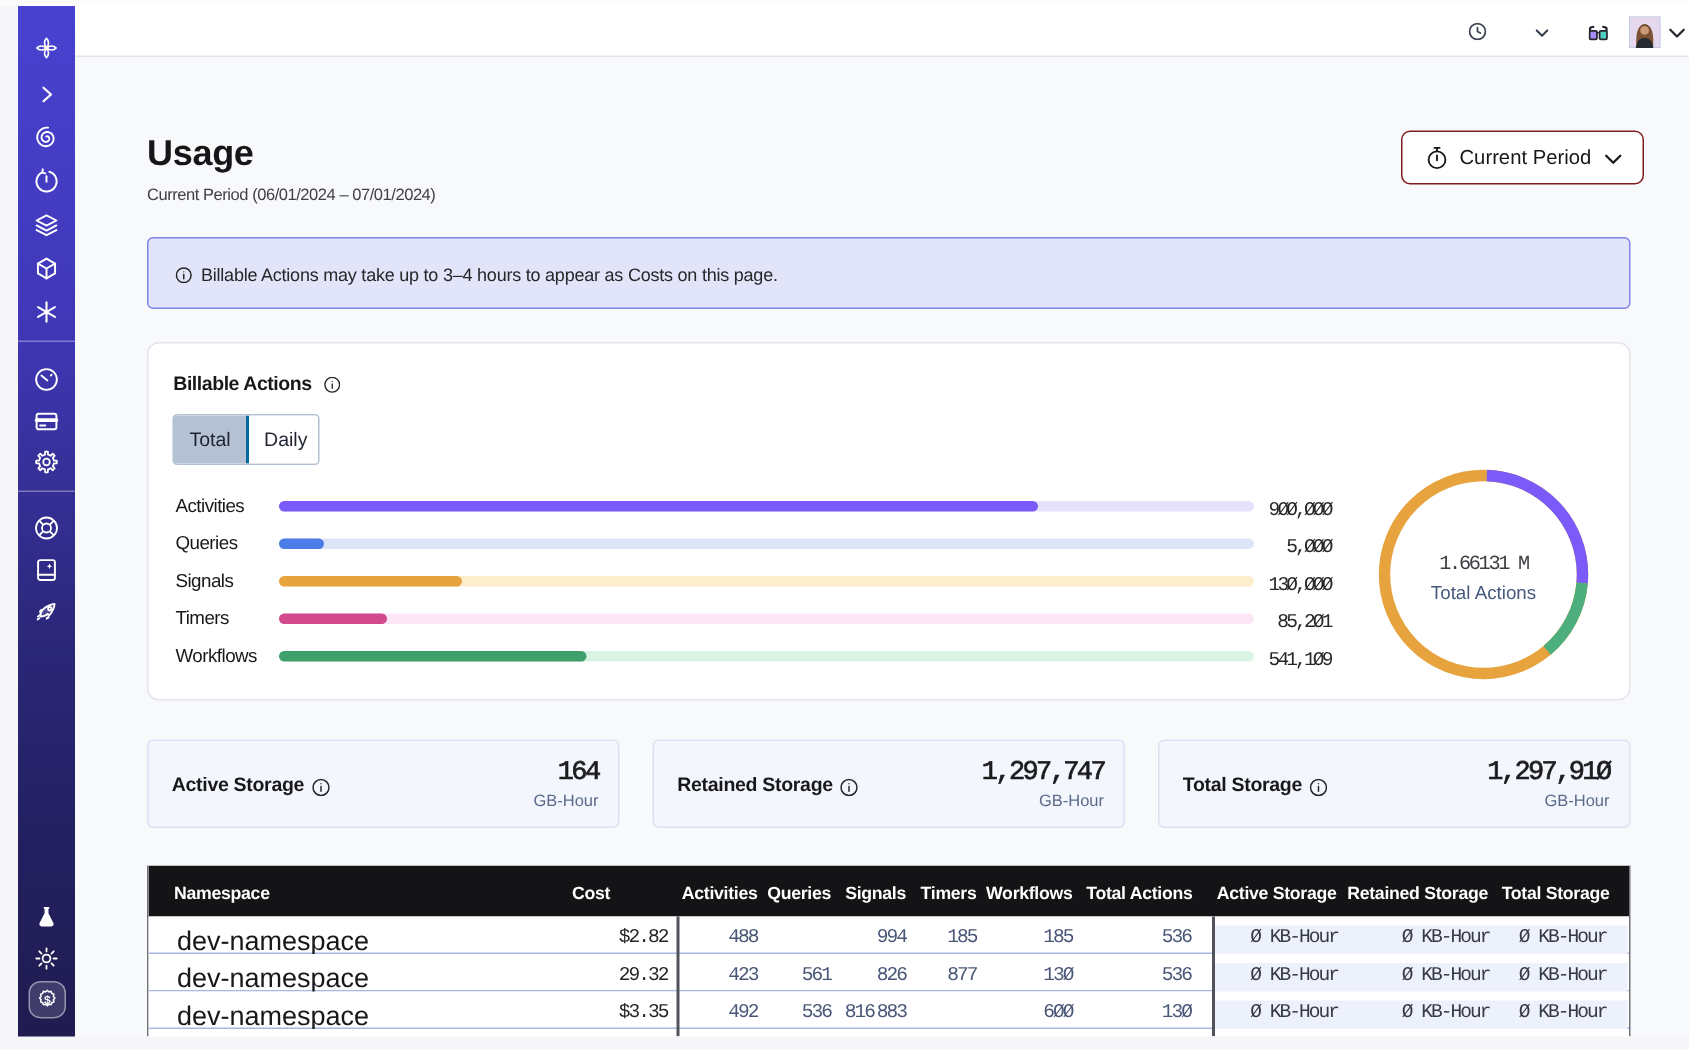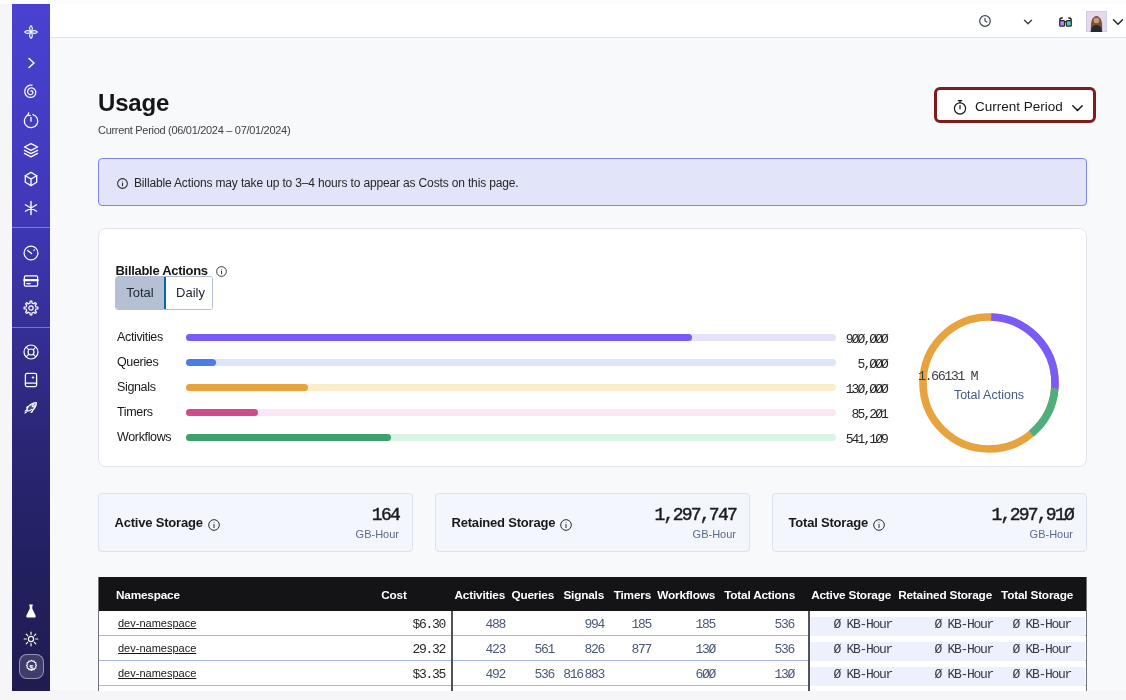--- a/index.html
+++ b/index.html
@@ -17,29 +17,29 @@
 
 
 #topbar { left:50px; top:4px; width:1076px; height:34px; background:#fff; border-bottom:1px solid #e4e4e7; }
 
 
 #content { left:50px; top:38px; width:1076px; height:653px; background:#f8f9fb; overflow:hidden; }
 
 h1 { position:absolute; left:48px; top:50.5px; font-size:24px; font-weight:600; color:#161618; letter-spacing:-0.2px; }
 #subtitle { left:48px; top:85.5px; font-size:11px; letter-spacing:-0.3px; color:#3f3f46; }
 
-#periodbtn { left:884px; top:49px; width:162px; height:36px; background:#fff; border:3px solid #7f1d1d; border-radius:6px; }
+#periodbtn { left:884px; top:49px; width:162px; height:36px; background:#fff; border:1px solid #7f1d1d; border-radius:6px; }
 #periodbtn .lbl { position:absolute; left:38px; top:9px; font-size:13.5px; font-weight:500; color:#18181b; }
 
 #banner { left:48px; top:120px; width:989px; height:48px; background:#e2e4f9; border:1px solid #8184e8; border-radius:4px; }
 #banner .txt { position:absolute; left:35px; top:16.5px; font-size:12px; letter-spacing:-0.15px; color:#27272a; }
 
 
 #bcard { left:48px; top:190px; width:989px; height:239px; background:#fff; border:1px solid #e4e4ec; border-radius:8px; }
-#bcard .title { position:absolute; left:16.5px; top:34px; font-size:13px; letter-spacing:-0.3px; font-weight:600; color:#18181b; }
+#bcard .title { position:absolute; left:16.5px; top:19px; font-size:13px; letter-spacing:-0.3px; font-weight:600; color:#18181b; }
 #toggle { position:absolute; left:16px; top:47px; width:98px; height:34px; border:1px solid #b3bfd3; border-radius:3px; background:#fff; overflow:hidden; }
 #toggle .seg1 { position:absolute; left:0; top:0; width:50px; height:32px; background:#b4c0d4; border-right:2px solid #0369a1;
   font-size:13px; font-weight:400; color:#1f2430; text-align:center; line-height:32px; }
 #toggle .seg2 { position:absolute; left:51px; top:0; width:47px; height:32px; background:#fff;
   font-size:13px; font-weight:500; color:#1f2430; text-align:center; line-height:32px; }
 .brow { position:absolute; left:0; width:989px; height:24px; }
 .brow .lab { position:absolute; left:18px; top:4px; font-size:12.5px; letter-spacing:-0.35px; color:#18181b; }
 .brow .track { position:absolute; left:87px; top:8px; width:650px; height:7px; border-radius:4px; }
 .brow .fill { position:absolute; left:0; top:0; height:7px; border-radius:4px; }
 .brow .val { position:absolute; left:700px; top:6px; width:88px; text-align:right; font-family:"Liberation Mono",monospace; font-size:13px; letter-spacing:-1.9px; color:#27272a; }
@@ -52,21 +52,21 @@
 
 
 #tbl { left:48px; top:539px; width:989px; height:114px; background:#fff; border-left:1px solid #71717a; border-right:1px solid #71717a; overflow:hidden; }
 #thead { position:absolute; left:0; top:0; width:989px; height:34px; background:#141417; }
 #thead div { position:absolute; color:#fff; font-size:11.8px; letter-spacing:-0.2px; font-weight:600; top:11px; white-space:nowrap; }
 .trow { position:absolute; left:0; width:989px; height:25px; border-bottom:1px solid #aab6e2; background:#fff; }
 .trow div { position:absolute; top:6px; }
 .cnum { font-family:"Liberation Mono",monospace; font-size:13px; letter-spacing:-1.3px; color:#4a5878; text-align:right; }
 .ccost { font-family:"Liberation Mono",monospace; font-size:13px; letter-spacing:-1.3px; color:#27272a; text-align:right; }
 .cstore { font-family:"Liberation Mono",monospace; font-size:13px; letter-spacing:-1.3px; color:#363a45; text-align:right; }
-.nslink { font-size:11px; color:#18181b; text-decoration:underline; }
+.nslink { font-size:18px; color:#18181b; }
 .storebg { position:absolute; left:711px; top:0; width:275px; height:25px; background:#edf1fc; }
 #vline1 { position:absolute; left:352px; top:34px; width:2px; height:80px; background:#52525b; }
 #vline2 { position:absolute; left:709px; top:34px; width:2px; height:80px; background:#52525b; }
 </style>
 </head>
 <body>
 
 <div class="abs" style="left:0;top:0;width:1126px;height:4px;background:#fcfcfd;"></div>
 <div id="sidebar" class="abs">
 
@@ -265,21 +265,21 @@
     </div>
 
     <div class="abs" id="donutwrap" style="left:819px;top:83px;width:142px;height:142px;">
       <svg width="142" height="142" viewBox="0 0 142 142">
         <g transform="rotate(-90 71 71)">
           <circle cx="71" cy="71" r="66" fill="none" stroke="#e7a33d" stroke-width="7.6" pathLength="360" stroke-dasharray="360 0"></circle>
           <circle cx="71" cy="71" r="66" fill="none" stroke="#7a5af8" stroke-width="7.6" pathLength="360" stroke-dasharray="93 267" stroke-dashoffset="-2"></circle>
           <circle cx="71" cy="71" r="66" fill="none" stroke="#4caf7d" stroke-width="7.6" pathLength="360" stroke-dasharray="45 315" stroke-dashoffset="-95"></circle>
         </g>
       </svg>
-      <div style="position:absolute;left:0;top:57px;width:142px;text-align:left;font-family:'Liberation Mono',monospace;font-size:13.5px;letter-spacing:-1.55px;color:#3f3f46;">1.66131 M</div>
+      <div style="position:absolute;left:0;top:57px;width:142px;text-align:center;font-family:'Liberation Mono',monospace;font-size:13.5px;letter-spacing:-1.55px;color:#3f3f46;">1.66131 M</div>
       <div style="position:absolute;left:0;top:76px;width:142px;text-align:center;font-size:12.5px;color:#46597e;">Total Actions</div>
     </div>
   </div>
 
   <div class="scard" style="left:48px;">
     <div class="t">Active Storage<svg style="vertical-align:-3.5px;margin-left:5px;" width="12" height="12" viewBox="0 0 14 14" fill="none" stroke="#27272a" stroke-width="1.15">
           <circle cx="7" cy="7" r="6.2"></circle>
           <path d="M7 6.3 L7 10" stroke-linecap="round"></path>
           <circle cx="7" cy="4.1" r="0.55" fill="#27272a" stroke="none"></circle>
         </svg></div>
@@ -315,21 +315,21 @@
       <div style="left:452px;width:100px;text-align:right;">Timers</div>
       <div style="left:516px;width:100px;text-align:right;">Workflows</div>
       <div style="left:596px;width:100px;text-align:right;">Total Actions</div>
       <div style="left:692px;width:100px;text-align:right;">Active Storage</div>
       <div style="left:793px;width:100px;text-align:right;">Retained Storage</div>
       <div style="left:874px;width:100px;text-align:right;">Total Storage</div>
     </div>
     <div class="trow" style="top:34px;">
       <div class="storebg"></div>
       <div class="nslink" style="left:19px;">dev-namespace</div>
-      <div class="ccost" style="left:246px;width:100px;">$6.30</div>
+      <div class="ccost" style="left:246px;width:100px;">$2.82</div>
       <div class="cnum" style="left:306px;width:100px;">488</div>
       <div class="cnum" style="left:371px;width:100px;margin-top:27px;">556</div>
       <div class="cnum" style="left:405px;width:100px;">994</div>
       <div class="cnum" style="left:452px;width:100px;">185</div>
       <div class="cnum" style="left:516px;width:100px;">185</div>
       <div class="cnum" style="left:595px;width:100px;">536</div>
       <div class="cstore" style="left:693px;width:100px;">Ø KB-Hour</div>
       <div class="cstore" style="left:794px;width:100px;">Ø KB-Hour</div>
       <div class="cstore" style="left:872px;width:100px;">Ø KB-Hour</div>
     </div>

